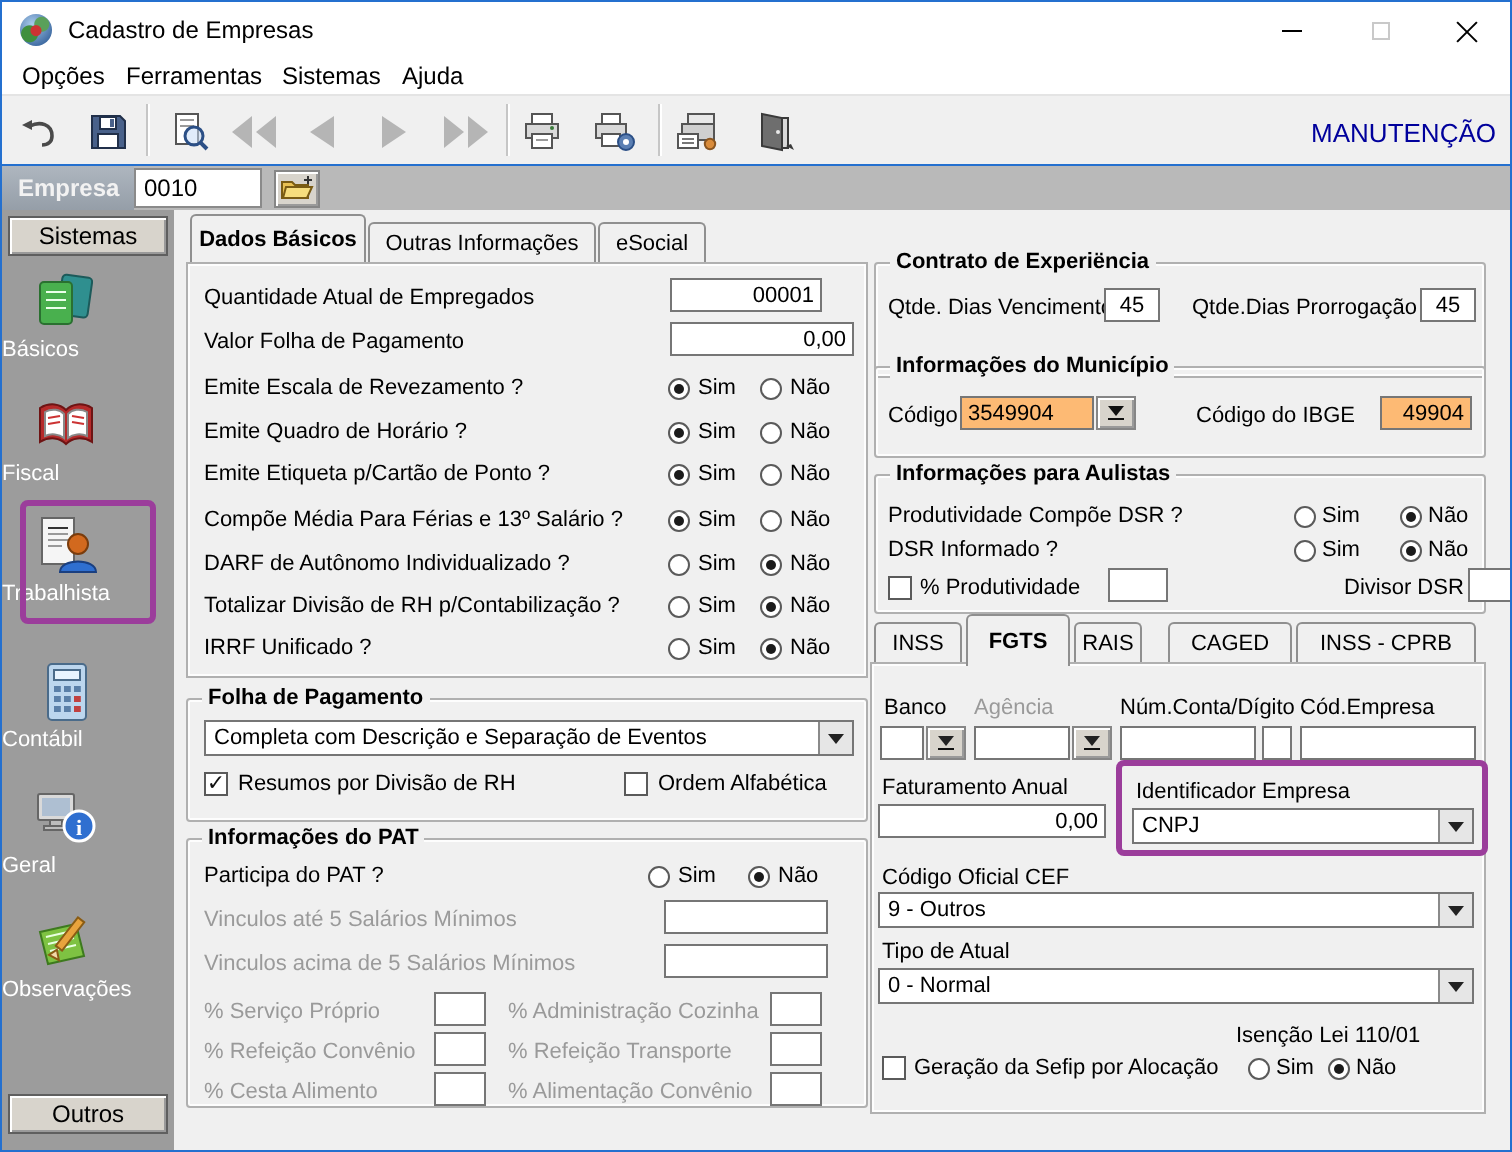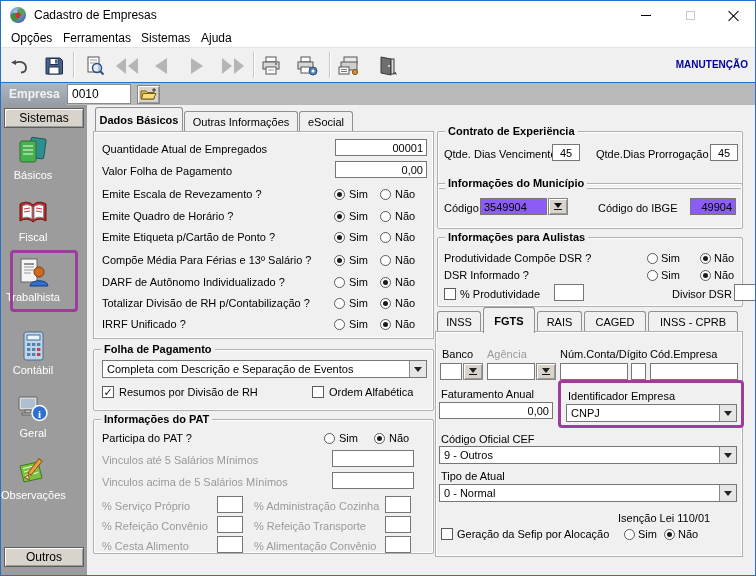--- a/index.html
+++ b/index.html
@@ -30,58 +30,58 @@
   .glyph-close::after{transform:rotate(-45deg);}
 
   
   .menubar{position:absolute;left:0;top:28px;width:100%;height:19px;background:#ffffff;border-bottom:1px solid #e4e4e4;}
   .menu-item{position:absolute;top:2px;font-size:12px;}
 
   
   .toolbar{position:absolute;left:0;top:48px;width:100%;height:33px;background:#f0f0f0;}
   .tbtn{position:absolute;top:3px;width:28px;height:27px;display:flex;align-items:center;justify-content:center;}
   .tsep{position:absolute;top:3px;width:1px;height:26px;background:#c6c6c6;box-shadow:1px 0 0 #ffffff;}
-  .mode-label{position:absolute;right:7px;top:10px;font-weight:bold;font-size:10px;}
+  .mode-label{position:absolute;right:7px;top:10px;font-weight:normal;font-size:13px;}
 
   
   .company-strip{position:absolute;left:0;top:81px;width:100%;height:23px;background:#b9b9b9;border-top:1px solid #2470cf;}
   .company-label{position:absolute;left:0;top:0;width:66px;height:100%;
     background:linear-gradient(#aeb6bf,#959ea8);color:#f2f2f2;font-weight:bold;font-size:12px;
     display:flex;align-items:center;padding-left:8px;}
   .company-code{position:absolute;left:66px;top:1px;width:64px;height:20px;background:#fff;
     border:1px solid #8a8a8a;font-size:12px;padding:2px 4px;font-family:"Liberation Sans",sans-serif;}
   .folder-btn{position:absolute;left:136px;top:2px;width:23px;height:19px;background:#d8d4cc;
     border:1px solid #868686;box-shadow:inset 1px 1px 0 #fff, inset -1px -1px 0 #9a9a9a;
     display:flex;align-items:center;justify-content:center;}
   .company-name{position:absolute;left:161px;top:1px;width:592px;height:21px;background:#ffffe1;
     border:1px solid #a9a9a9;font-size:12px;padding:2px 6px;font-family:"Liberation Sans",sans-serif;}
 
   
   .sidebar{position:absolute;left:0;top:104px;width:86px;height:471px;background:#9c9c9c;}
   .btn3d{position:absolute;left:3px;width:80px;height:20px;background:#d8d4cc;border:1px solid #5f5f5f;
     box-shadow:inset 1px 1px 0 #fff, inset -1px -1px 0 #9a9a9a;
     display:flex;align-items:center;justify-content:center;font-size:12px;}
-  .side-item{position:absolute;left:0;width:64px;text-align:center;}
+  .side-item{position:absolute;left:0;width:64px;}
   .side-icon{display:block;margin:0 auto;width:34px;height:34px;}
   .side-label{display:block;color:#ffffff;font-size:11px;margin-top:1px;}
   .hl-box{position:absolute;border:3px solid #9b3d9b;border-radius:4px;z-index:5;pointer-events:none;}
 
   
   .content{position:absolute;left:86px;top:104px;right:0;bottom:0;background:#f0f0f0;}
   .tab{position:absolute;height:20px;border:1px solid #8f8f8f;border-bottom:none;border-radius:3px 3px 0 0;
     background:#f0f0f0;display:flex;align-items:center;justify-content:center;font-size:11px;z-index:1;}
   .tab.active{font-weight:bold;z-index:3;}
   .panel{position:absolute;border:1px solid #b0b0b0;box-shadow:inset 0 0 0 1px #fdfdfd;background:#f0f0f0;}
   .group{position:absolute;border:1px solid #b0b0b0;border-radius:2px;box-shadow:inset 0 0 0 1px #fdfdfd;}
   .gtitle{position:absolute;top:-7px;left:7px;background:#f0f0f0;padding:0 3px;font-weight:bold;font-size:11px;white-space:nowrap;}
   input.field{position:absolute;background:#fff;border:1px solid #767676;font-size:11px;padding:1px 3px;
     font-family:"Liberation Sans",sans-serif;height:17px;}
   input.field.right{text-align:right;}
   input.field.center{text-align:center;}
-  input.field.yellow{background:#8b5cf6;}
+  input.field.yellow{background:#fdba74;}
   .radio{position:absolute;width:11px;height:11px;border-radius:50%;background:#fff;border:1px solid #5a5a5a;}
   .radio.on::after{content:"";position:absolute;left:2px;top:2px;width:5px;height:5px;border-radius:50%;background:#1b1b1b;}
   .checkbox{position:absolute;width:12px;height:12px;background:#fff;border:1px solid #5a5a5a;
     font-size:11px;line-height:10px;text-align:center;color:#111;}
   .checkbox.on::after{content:"\2713";}
   .combo{position:absolute;height:18px;background:#fff;border:1px solid #767676;display:flex;align-items:center;}
   .combo-text{flex:1;padding:0 4px;font-size:11px;white-space:nowrap;overflow:hidden;}
   .combo-btn{width:17px;height:100%;background:#e6e6e6;border-left:1px solid #8a8a8a;
     display:flex;align-items:center;justify-content:center;}
   .tri-down{width:0;height:0;border-left:4px solid rgba(0,0,0,0);border-right:4px solid rgba(0,0,0,0);border-top:5px solid #222;}
@@ -314,21 +314,21 @@
   </div>
 
   <div class="content">
 
     <div class="tab active" style="left:8px;top:2px;width:88px;height:24px">Dados Básicos</div>
     <div class="tab" style="left:97px;top:6px;width:114px">Outras Informações</div>
     <div class="tab" style="left:212px;top:6px;width:54px">eSocial</div>
 
     <div class="panel" style="left:6px;top:26px;width:341px;height:208px">
       <span class="lbl" style="left:8px;top:11px">Quantidade Atual de Empregados</span>
-      <input class="field right" style="left: 241px; top: 7px; width: 92px;" value="00001">
+      <input class="field right" style="left: 241px; top: 7px; width: 76px;" value="00001">
       <span class="lbl" style="left:8px;top:33px">Valor Folha de Pagamento</span>
       <input class="field right" style="left: 241px; top: 29px; width: 92px;" value="0,00">
 
       <span class="lbl" style="left:8px;top:56px">Emite Escala de Revezamento ?</span>
       <span class="radio on" style="left:240px;top:57px"></span>
       <span class="lbl" style="left:255px;top:56px">Sim</span>
       <span class="radio" style="left:286px;top:57px"></span>
       <span class="lbl" style="left:301px;top:56px">Não</span>
 
       <span class="lbl" style="left:8px;top:78px">Emite Quadro de Horário ?</span>
@@ -447,21 +447,21 @@
 
       <span class="checkbox" style="left:6px;top:50px"></span>
       <span class="lbl" style="left:22px;top:50px">% Produtividade</span>
       <input class="field" style="left: 116px; top: 46px; width: 30px;">
       <span class="lbl" style="left:234px;top:50px">Divisor DSR</span>
       <input class="field" style="left: 296px; top: 46px; width: 26px;">
     </div>
 
     <div class="tab" style="left:350px;top:206px;width:44px">INSS</div>
     <div class="tab active" style="left:396px;top:202px;width:52px;height:26px">FGTS</div>
-    <div class="tab" style="left:450px;top:206px;width:45px">RAIS</div>
+    <div class="tab" style="left:450px;top:206px;width:34px">RAIS</div>
     <div class="tab" style="left:497px;top:206px;width:62px">CAGED</div>
     <div class="tab" style="left:561px;top:206px;width:90px">INSS - CPRB</div>
 
     <div class="panel" style="left:348px;top:226px;width:308px;height:226px">
       <span class="lbl" style="left:6px;top:16px">Banco</span>
       <span class="lbl dis" style="left:51px;top:16px">Agência</span>
       <span class="lbl" style="left:124px;top:16px">Núm.Conta/Dígito</span>
       <span class="lbl" style="left:214px;top:16px">Cód.Empresa</span>
 
       <input class="field" style="left: 4px; top: 31px; width: 22px;">

